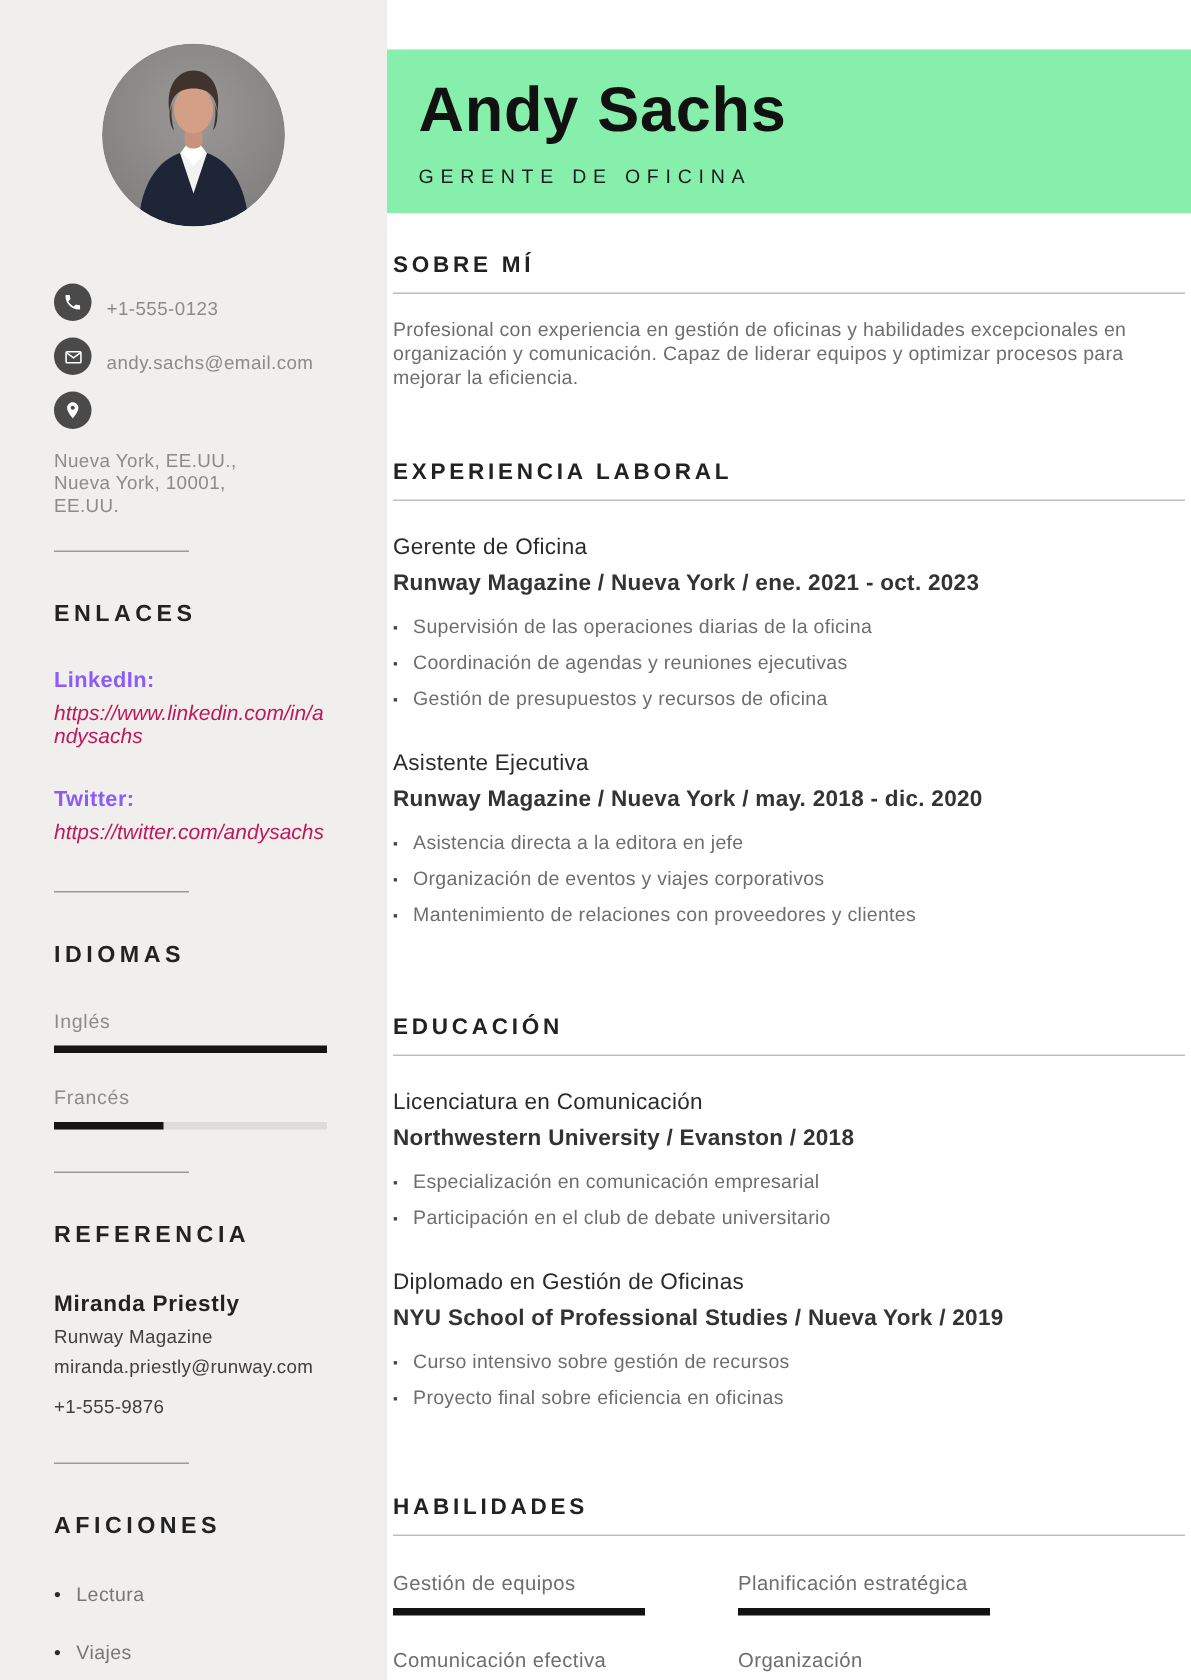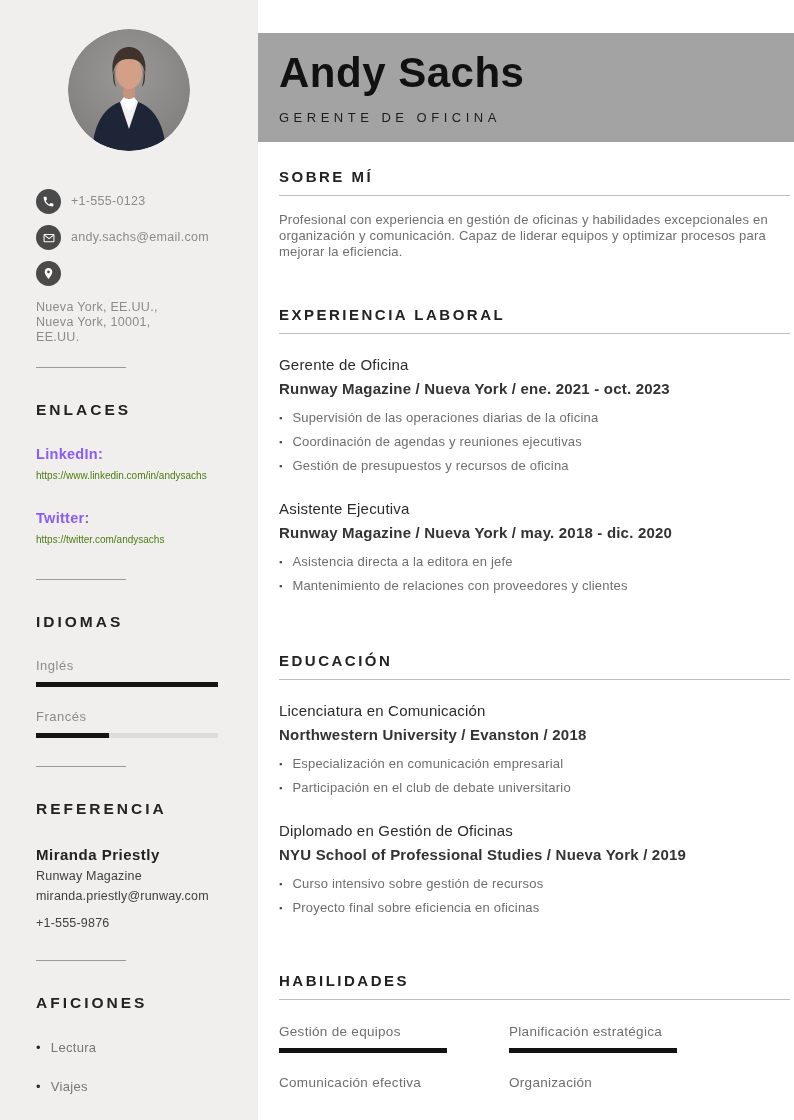--- a/index.html
+++ b/index.html
@@ -5,50 +5,50 @@
   * { margin:0; padding:0; box-sizing:border-box; }
   html,body { background:#e9e9e9; }
   .page {
     width:794px; height:1120px; display:flex; background:#ffffff;
     font-family:"Liberation Sans", sans-serif; margin:0 auto; overflow:hidden;
   }
   
   .sidebar { width:258px; flex:none; background:#f0efee; }
   .photo-wrap { width:122px; height:122px; border-radius:50%; margin:29px auto 0; overflow:hidden; }
   .contact { margin:38px 36px 0 36px; }
-  .c-row { display:flex; align-items:center; gap:10px; margin-bottom:11px; }
+  .c-row { display:flex; align-items:flex-end; gap:10px; margin-bottom:11px; }
   .c-row.addr { align-items:flex-start;flex-direction:column; }
   .c-icon { width:25px; height:25px; border-radius:50%; background:#4a4a4a; flex:none;
             display:flex; align-items:center; justify-content:center; }
   .c-text { font-size:12.5px; color:#8b8b8b; letter-spacing:.3px; line-height:15px; }
   .c-row.addr .c-text { padding-top:4px; }
   .divider { width:90px; border-top:1.5px solid #9a9a9a; margin:22px 0 0 36px; }
   .side-h { font-size:15.5px; font-weight:700; letter-spacing:3px; color:#222; margin:33px 0 0 36px; }
   .link-block { margin:27px 36px 0 36px; }
   .link-label { font-size:14.5px; font-weight:700; color:#8b5cf6; letter-spacing:.3px; }
-  .link-url { font-size:10px; color:#4d7c0f; margin-top:6px; line-height:15px; word-break:break-all; }
+  .link-url { font-size:14px; color:#be185d; margin-top:6px; line-height:15px; word-break:break-all;font-style:italic; }
   .lang { margin:27px 40px 0 36px; }
   .lang + .lang { margin-top:22px; }
   .lang-name { font-size:13px; color:#8b8b8b; letter-spacing:.5px; }
   .lang-bar { height:5px; background:#dcdcdc; margin-top:9px; }
   .lang-fill { height:100%; background:#151515; }
   .ref { margin:28px 40px 0 36px; }
   .ref-name { font-size:15px; font-weight:700; color:#222; letter-spacing:.5px;margin-top:28px; }
   .ref-line { font-size:12.5px; color:#404040; margin-top:6px; letter-spacing:.2px; }
   .ref-phone { margin-top:13px; }
   .hobbies { margin:28px 40px 0 36px; list-style:none; }
   .hobbies li { font-size:13px; color:#777; margin-bottom:24px; letter-spacing:.3px; }
   .hobbies li::before { content:"•"; color:#2b2b2b; margin-right:10px; }
   
   .main { flex:1; background:#ffffff; }
   .top-margin { height:33px; background:#fff; }
-  .header-band { background:#a3a3a3; padding:15px 20px 17px 21px; }
+  .header-band { background:#86efac; padding:15px 20px 17px 21px; }
   .name { font-size:42px; font-weight:700; color:#111; letter-spacing:.5px; line-height:50px; }
   .job-headline { margin-top:12px; font-size:13px; letter-spacing:4.5px; color:#1c1c1c; }
-  .content { padding:0 4px 0 21px; }
+  .content { padding:0 4px 0 4px; }
   .sec { }
   .sec-h { font-size:15px; font-weight:700; letter-spacing:2.5px; color:#222;
            padding-bottom:10px; border-bottom:1px solid #bdbdbd; }
   .about-text { margin-top:16px; font-size:13px; color:#6e6e6e; line-height:16px;
                 letter-spacing:.2px; max-width:492px; }
   .entry { margin-top:22px; }
   .entry + .entry { margin-top:26px; }
   .entry-title { font-size:15px; color:#2b2b2b; letter-spacing:.2px; }
   .entry-meta { font-size:15px; font-weight:700; color:#333; margin-top:7px; letter-spacing:.2px; }
   .bullets { margin-top:14px; list-style:none; }
@@ -206,20 +206,21 @@
             <li>Coordinación de agendas y reuniones ejecutivas</li>
             <li>Gestión de presupuestos y recursos de oficina</li>
           </ul>
         </div>
 
         <div class="entry">
           <div class="entry-title">Asistente Ejecutiva</div>
           <div class="entry-meta">Runway Magazine / Nueva York / may. 2018 - dic. 2020</div>
           <ul class="bullets">
             <li>Asistencia directa a la editora en jefe</li>
+            <li>Organización de eventos y viajes corporativos</li>
             <li>Mantenimiento de relaciones con proveedores y clientes</li>
           </ul>
         </div>
       </section>
 
       <section class="sec mt-edu">
         <h2 class="sec-h">EDUCACIÓN</h2>
 
         <div class="entry">
           <div class="entry-title">Licenciatura en Comunicación</div>

